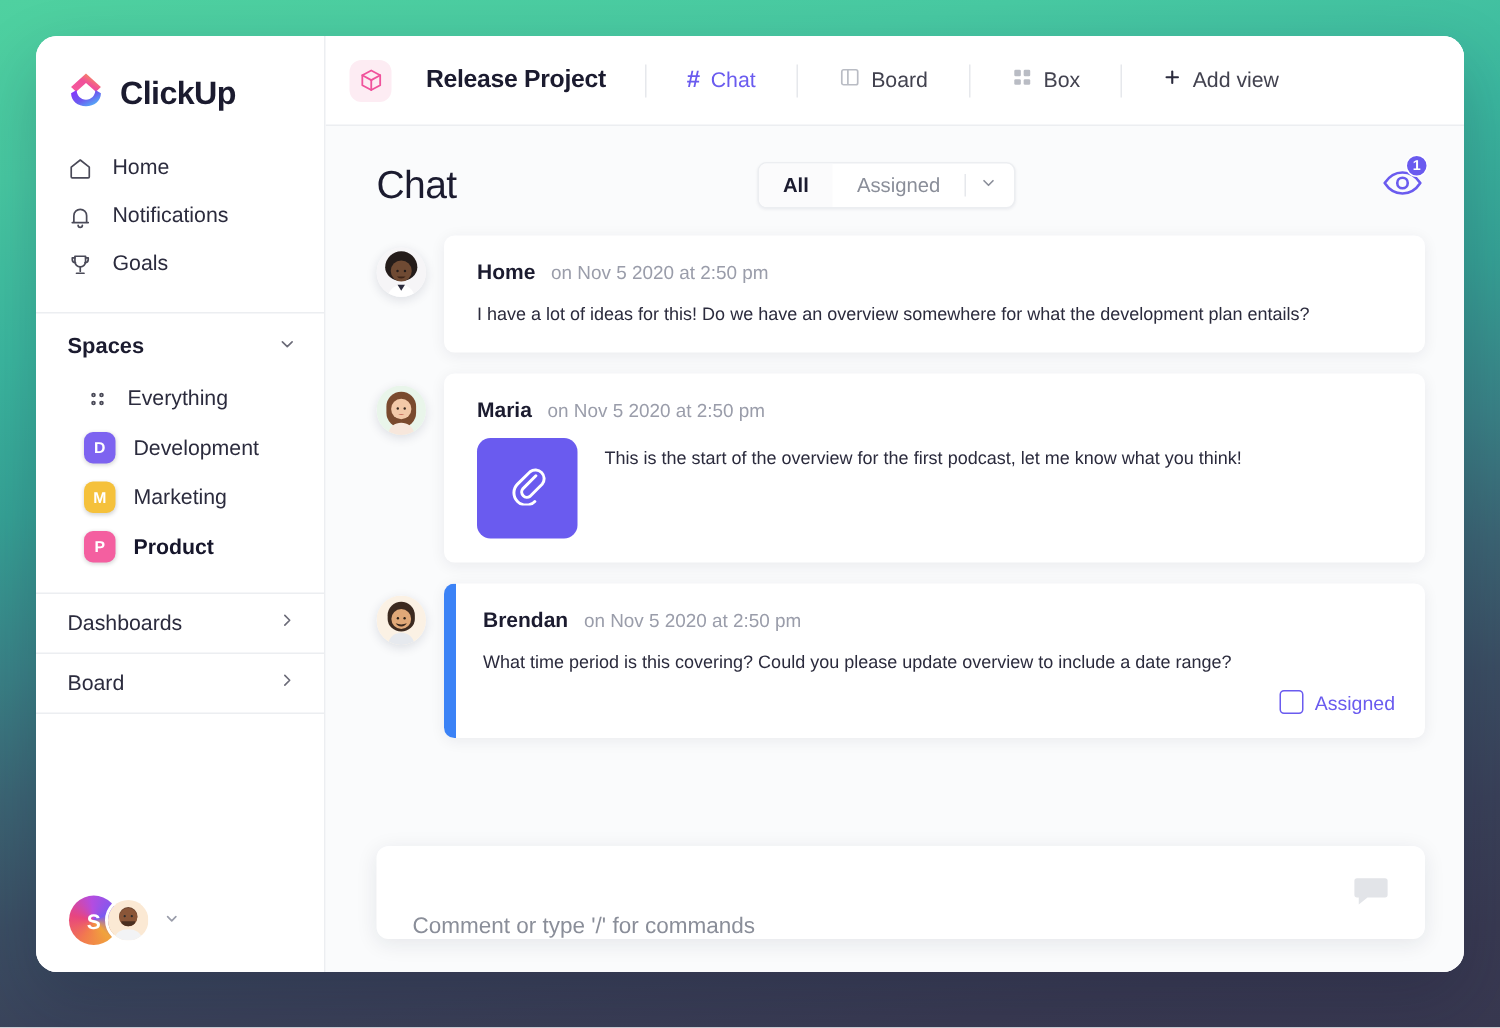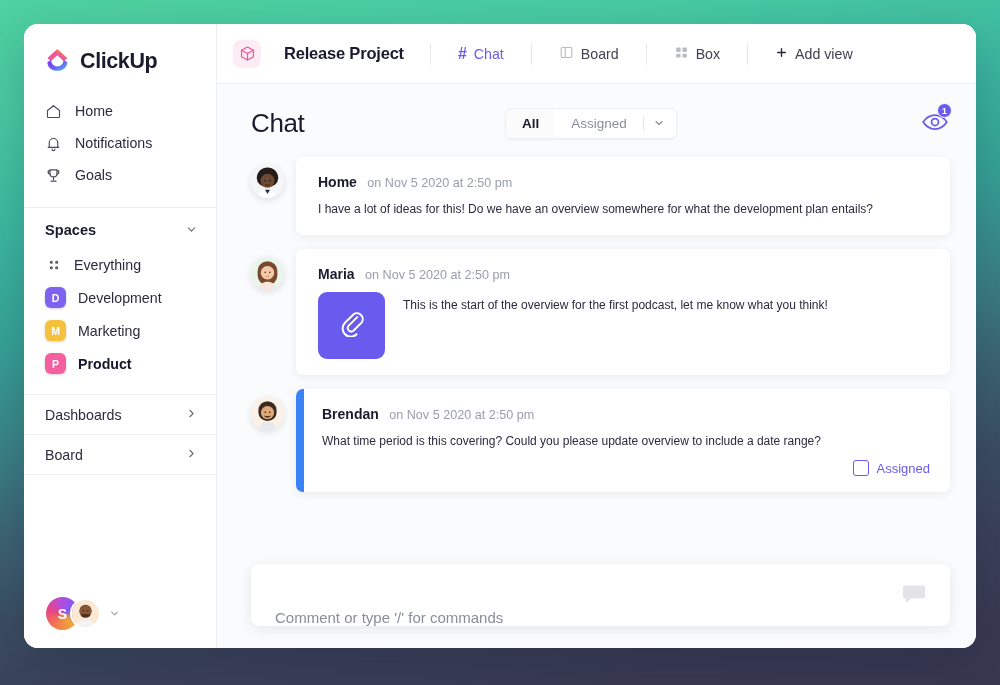--- a/index.html
+++ b/index.html
@@ -91,21 +91,21 @@
     height: 34px;
     cursor: pointer;
   }
   .section-title { font-size: 14.6px; font-weight: bold; color: #1b1b2f; }
 
   .space-item {
     display: flex;
     align-items: center;
     gap: 12px;
     height: 33px;
-    padding-left: 21px;
+    padding-left: 32px;
     cursor: pointer;
     font-size: 14.2px;
     color: #2b2b3d;
   }
   .space-item.active { font-weight: bold; color: #16162b; }
 
   .space-badge {
     width: 21px; height: 21px;
     border-radius: 6px;
     display: flex; align-items: center; justify-content: center;

